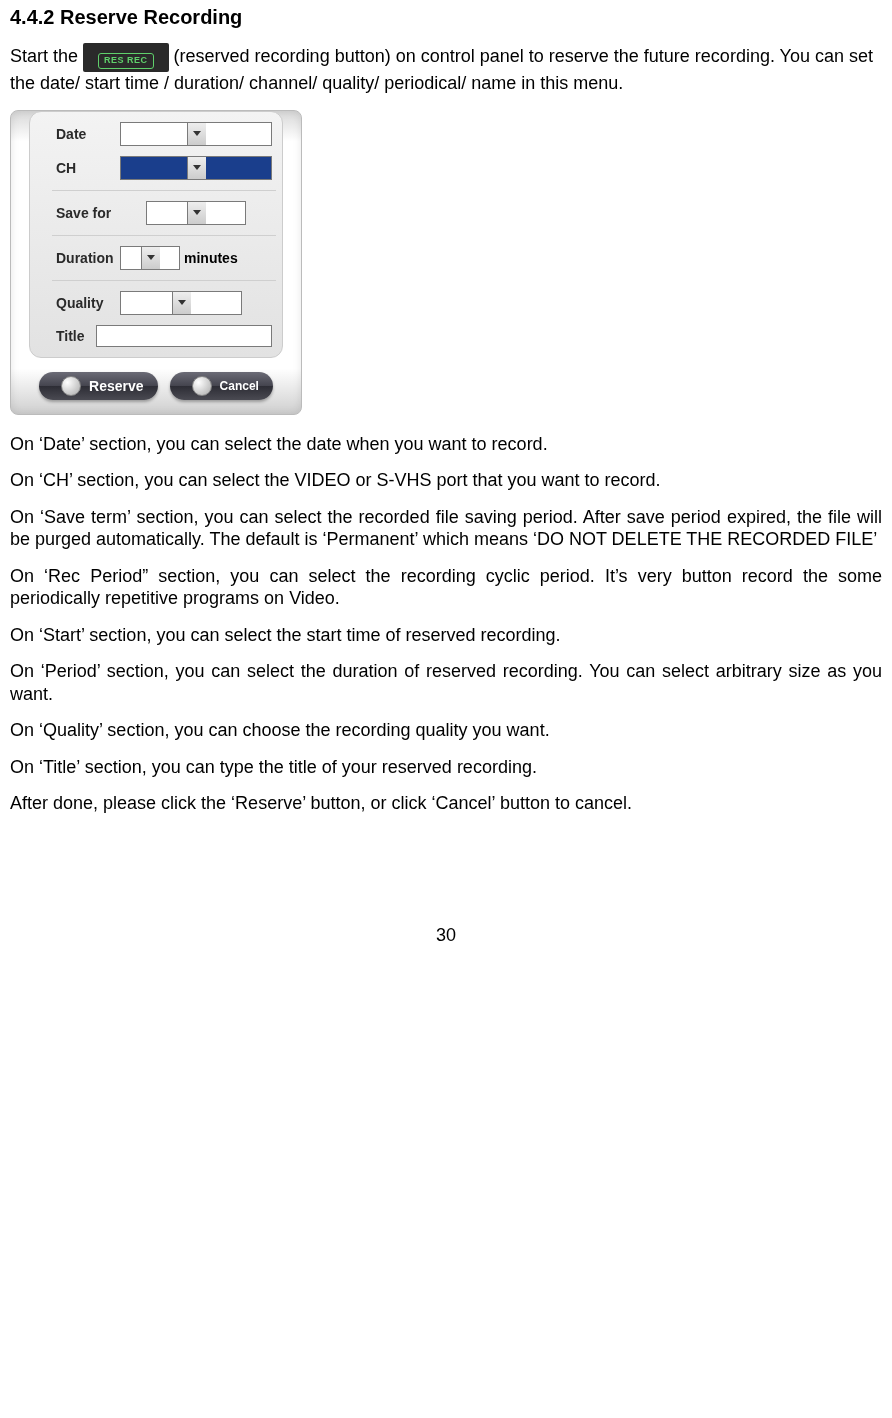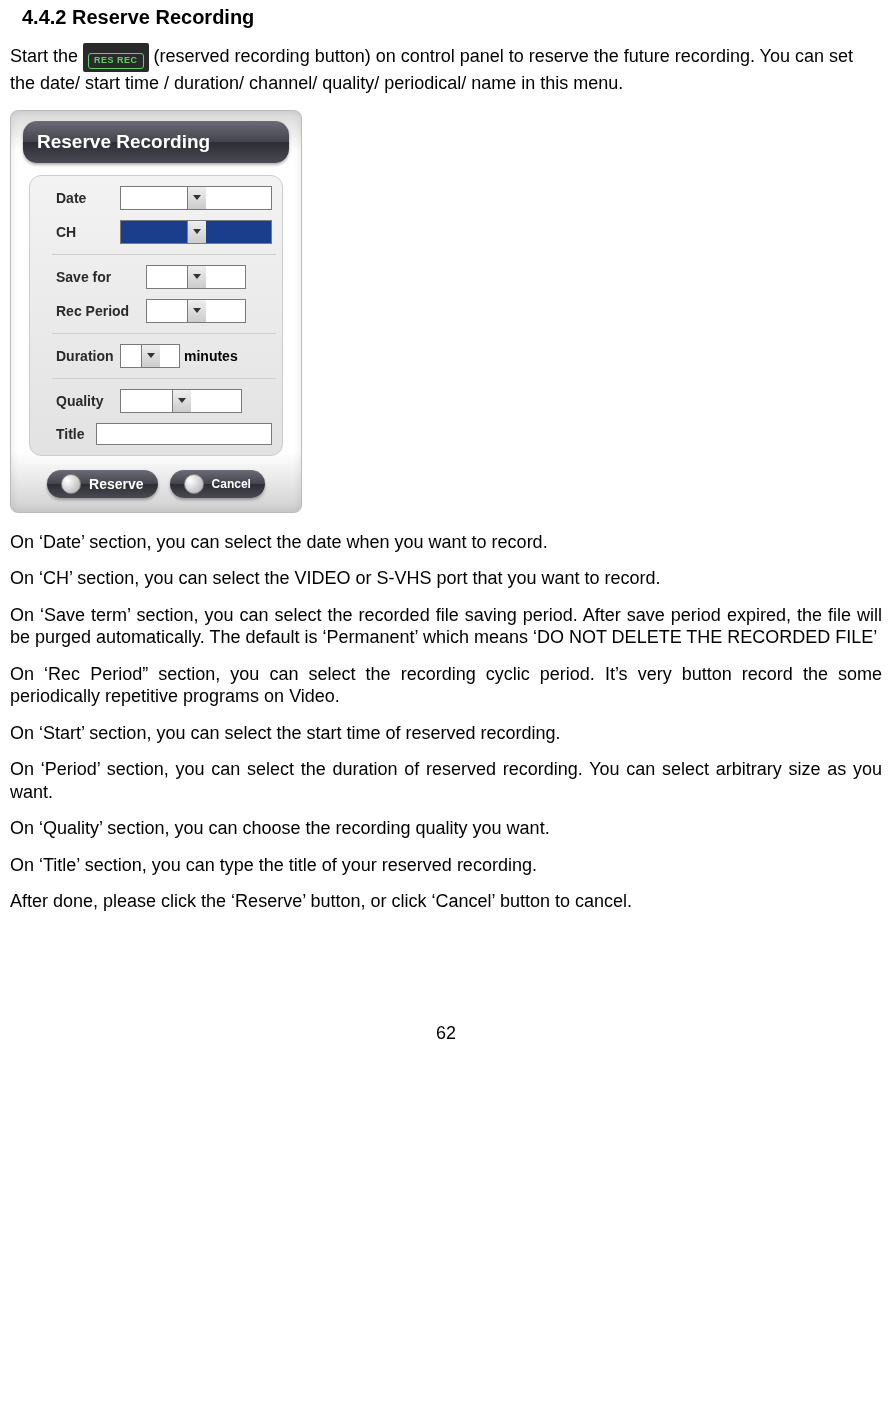--- a/index.html
+++ b/index.html
@@ -7,30 +7,30 @@
     font-size: 18px;
     color: #000;
     margin: 0;
     padding: 6px 10px 10px 10px;
     width: 872px;
     background: #fff;
   }
   .section-heading {
     font-weight: bold;
     font-size: 20px;
-    margin: 0 0 14px 12px;
+    margin: 0 0 14px 0;
   }
   .intro-line {
     margin: 0 0 4px 0;
     line-height: 1.3;
   }
   .res-rec-badge {
     display: inline-block;
     background: #2a2a2a;
-    padding: 3px 5px;
+    padding: 3px 15px;
     vertical-align: middle;
     border-radius: 2px;
   }
   .res-rec-inner {
     display: inline-block;
     border: 1px solid #5fd06b;
     color: #5fd06b;
     font-size: 9px;
     font-weight: bold;
     padding: 1px 5px;
@@ -126,21 +126,21 @@
     gap: 12px;
     margin: 14px 18px 0 18px;
   }
   .pill-btn {
     display: flex;
     align-items: center;
     background: linear-gradient(to bottom, #6b6b76 0%, #44444e 50%, #2d2d35 51%, #4a4a52 100%);
     color: #fff;
     font-weight: bold;
     border-radius: 16px;
-    padding: 4px 14px 4px 14px;
+    padding: 4px 14px 4px 22px;
     box-shadow: 0 2px 3px rgba(0,0,0,0.3);
     cursor: pointer;
   }
   .pill-btn .circle {
     width: 18px;
     height: 18px;
     border-radius: 50%;
     background: radial-gradient(circle at 30% 30%, #fff, #aaa);
     margin-right: 8px;
     border: 1px solid #888;
@@ -158,21 +158,20 @@
 
 <p class="intro-line">
   <span>Start the </span>
   <span class="res-rec-badge">
     <span class="res-rec-inner">RES REC</span>
   </span>
   <span> (reserved recording button) on control panel to reserve the future recording. You can set the date/ start time / duration/ channel/ quality/ periodical/ name in this menu.</span>
 </p>
 
 <div class="dialog">
-  <div class="dialog-header">Reserve Recording</div>
   <div class="form-area">
 
     <div class="form-row">
       <label>Date</label>
       <div class="combo" style="flex:1">
         <span class="val">6/16/2003</span>
         <span class="arrow">
           <svg width="8" height="6">
               <polygon points="0,0 8,0 4,5" fill="#333"></polygon>
             </svg>
@@ -199,31 +198,20 @@
       <div class="combo" style="width:98px">
         <span class="val">Permanentl</span>
         <span class="arrow">
           <svg width="8" height="6">
               <polygon points="0,0 8,0 4,5" fill="#333"></polygon>
             </svg>
         </span>
       </div>
     </div>
 
-    <div class="form-row">
-      <label class="wide">Rec Period</label>
-      <div class="combo" style="width:98px">
-        <span class="val">Once</span>
-        <span class="arrow">
-          <svg width="8" height="6">
-              <polygon points="0,0 8,0 4,5" fill="#333"></polygon>
-            </svg>
-        </span>
-      </div>
-    </div>
 
     <div class="divider"></div>
 
 
     <div class="form-row">
       <label style="min-width:64px">Duration</label>
       <div class="combo" style="width:58px">
         <span class="val">60</span>
         <span class="arrow">
           <svg width="8" height="6">
@@ -270,13 +258,13 @@
 <p class="para">On ‘Date’ section, you can select the date when you want to record.</p>
 <p class="para">On ‘CH’ section, you can select the VIDEO or S-VHS port that you want to record.</p>
 <p class="para">On ‘Save term’ section, you can select the recorded file saving period. After save period expired, the file will be purged automatically. The default is ‘Permanent’ which means ‘DO NOT DELETE THE RECORDED FILE’</p>
 <p class="para">On ‘Rec Period” section, you can select the recording cyclic period. It’s very button record the some periodically repetitive programs on Video.</p>
 <p class="para">On ‘Start’ section, you can select the start time of reserved recording.</p>
 <p class="para">On ‘Period’ section, you can select the duration of reserved recording. You can select arbitrary size as you want.</p>
 <p class="para">On ‘Quality’ section, you can choose the recording quality you want.</p>
 <p class="para">On ‘Title’ section, you can type the title of your reserved recording.</p>
 <p class="para">After done, please click the ‘Reserve’ button, or click ‘Cancel’ button to cancel.</p>
 
-<div class="page-num">62</div>
+<div class="page-num">30</div>
 
 </body></html>

